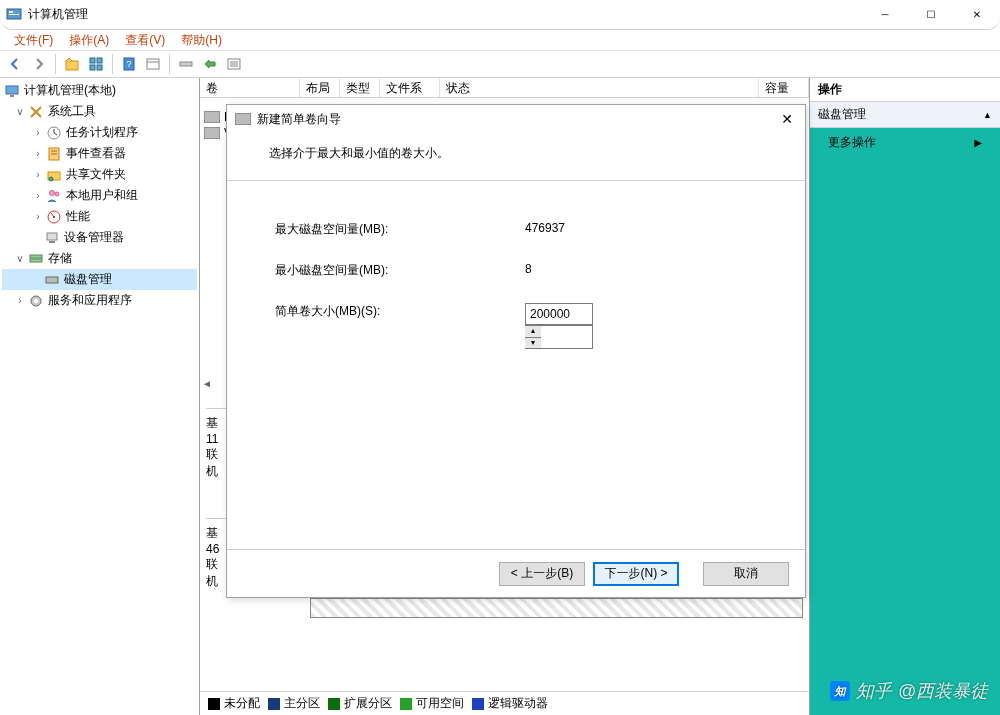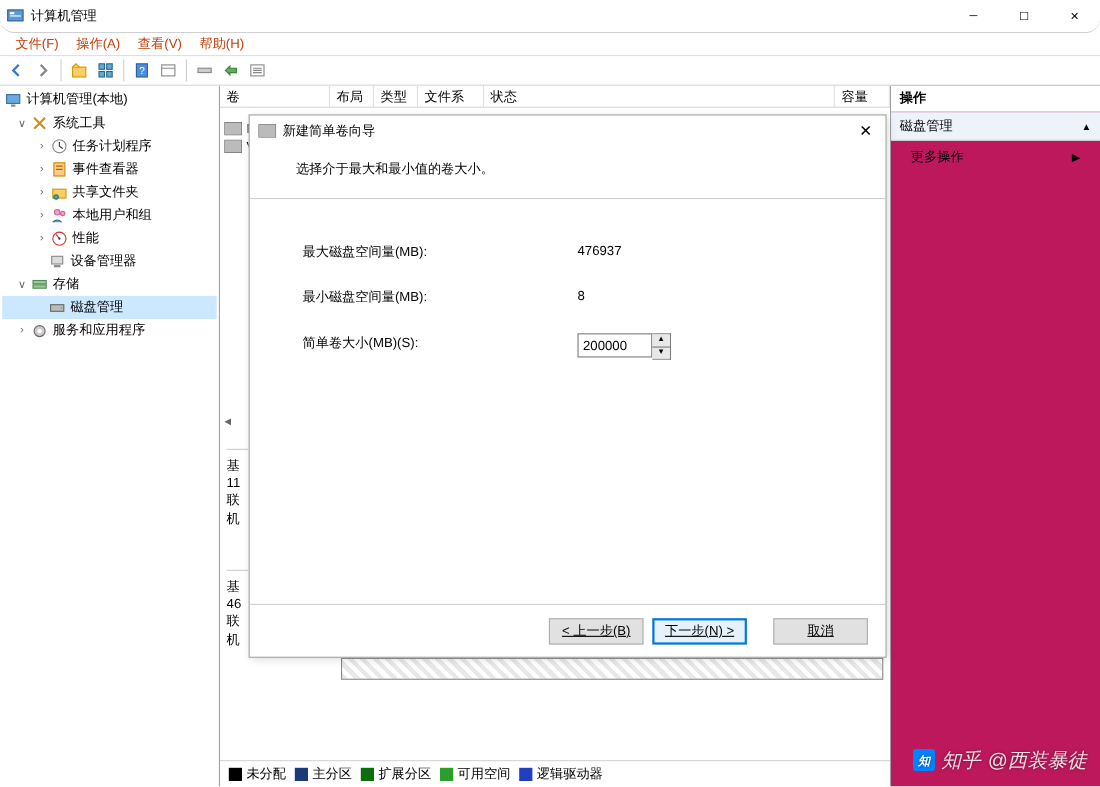--- a/index.html
+++ b/index.html
@@ -30,42 +30,42 @@
     .tree-icon { width: 16px; height: 16px; margin-right: 4px; }
     
     .center-panel { flex: 1; display: flex; flex-direction: column; border-right: 1px solid #a0a0a0; }
     .table-header { height: 20px; display: flex; border-bottom: 1px solid #d0d0d0; background: #fff; }
     .th { font-size: 12px; padding: 2px 6px; border-right: 1px solid #e0e0e0; }
     .disk-area { flex: 1; background: #fff; padding: 4px; position: relative; }
     .legend-bar { height: 24px; border-top: 1px solid #d0d0d0; display: flex; align-items: center; padding: 0 8px; gap: 8px; font-size: 12px; }
     .legend-sw { width: 12px; height: 12px; display: inline-block; margin-right: 4px; vertical-align: middle; }
     .scroll-arrows { position: absolute; left: 0; right: 0; height: 16px; display: flex; justify-content: space-between; padding: 0 2px; }
     
-    .actions-panel { width: 190px; background: #be185d; }
+    .actions-panel { width: 190px; background: #14b8a6; }
     .actions-header { background: #fff; border-bottom: 1px solid #d0d0d0; padding: 3px 8px; font-size: 12px; font-weight: bold; }
     .actions-section { background: #eef3fb; padding: 4px 8px; font-size: 12px; display: flex; justify-content: space-between; align-items: center; border-bottom: 1px solid #d0d0d0; }
     .actions-item { padding: 6px 18px; font-size: 12px; display: flex; justify-content: space-between; align-items: center; }
     
     
     .wizard { position: absolute; left: 226px; top: 104px; width: 580px; height: 494px; background: #fff; border: 1px solid #a0a0a0; box-shadow: 2px 2px 8px rgba(0,0,0,0.15); z-index: 10; }
     .wz-title { height: 28px; display: flex; align-items: center; padding: 0 8px; font-size: 12px; justify-content: flex-end; }
     .wz-close { margin-left: auto; width: 20px; text-align: center; font-size: 14px; cursor: pointer; }
     .wz-header { padding: 12px 28px 18px 28px; border-bottom: 1px solid #d0d0d0; }
     .wz-header-title { font-size: 12px; font-weight: bold; margin-bottom: 4px; }
     .wz-header-sub { font-size: 12px; padding-left: 14px; }
     .wz-body { padding: 40px 48px; }
     .wz-row { display: flex; margin-bottom: 24px; font-size: 12px; }
     .wz-label { width: 250px; }
     .wz-value { }
-    .spinner-wrap { display: flex; }
+    .spinner-wrap { display: flex; flex-direction: column; }
     .spinner-input { width: 68px; height: 22px; border: 1px solid #7a7a7a; font-size: 12px; padding: 0 4px; }
     .spinner-btns { display: flex; flex-direction: column; border: 1px solid #7a7a7a; border-left: none; }
     .sp-btn { width: 16px; height: 11px; font-size: 7px; line-height: 9px; text-align: center; background: #e8e8e8; }
     .wz-footer { position: absolute; bottom: 0; left: 0; right: 0; height: 48px; border-top: 1px solid #d0d0d0; display: flex; align-items: center; justify-content: flex-end; padding: 0 16px; gap: 8px; }
-    .wz-btn { min-width: 86px; height: 24px; font-size: 12px; background: #e1e1e1; border: 1px solid #adadad; text-decoration: underline; }
+    .wz-btn { min-width: 86px; height: 24px; font-size: 12px; background: #e1e1e1; border: 1px solid #adadad; }
     .wz-btn.primary { border: 2px solid #0078d7; background: #e5f1fb; }
     
     .watermark { position: absolute; right: 12px; bottom: 12px; color: rgba(255,255,255,0.85); font-size: 18px; font-style: italic; text-shadow: 0 0 3px rgba(0,0,0,0.5); display:flex; align-items:center; gap:6px; }
   </style>
 </head>
 <body>
 
 <div class="titlebar">
   <svg class="titlebar-icon" viewBox="0 0 16 16">
       <rect x="1" y="2" width="14" height="10" fill="#5b9bd5" stroke="#2e5c8a"></rect>

